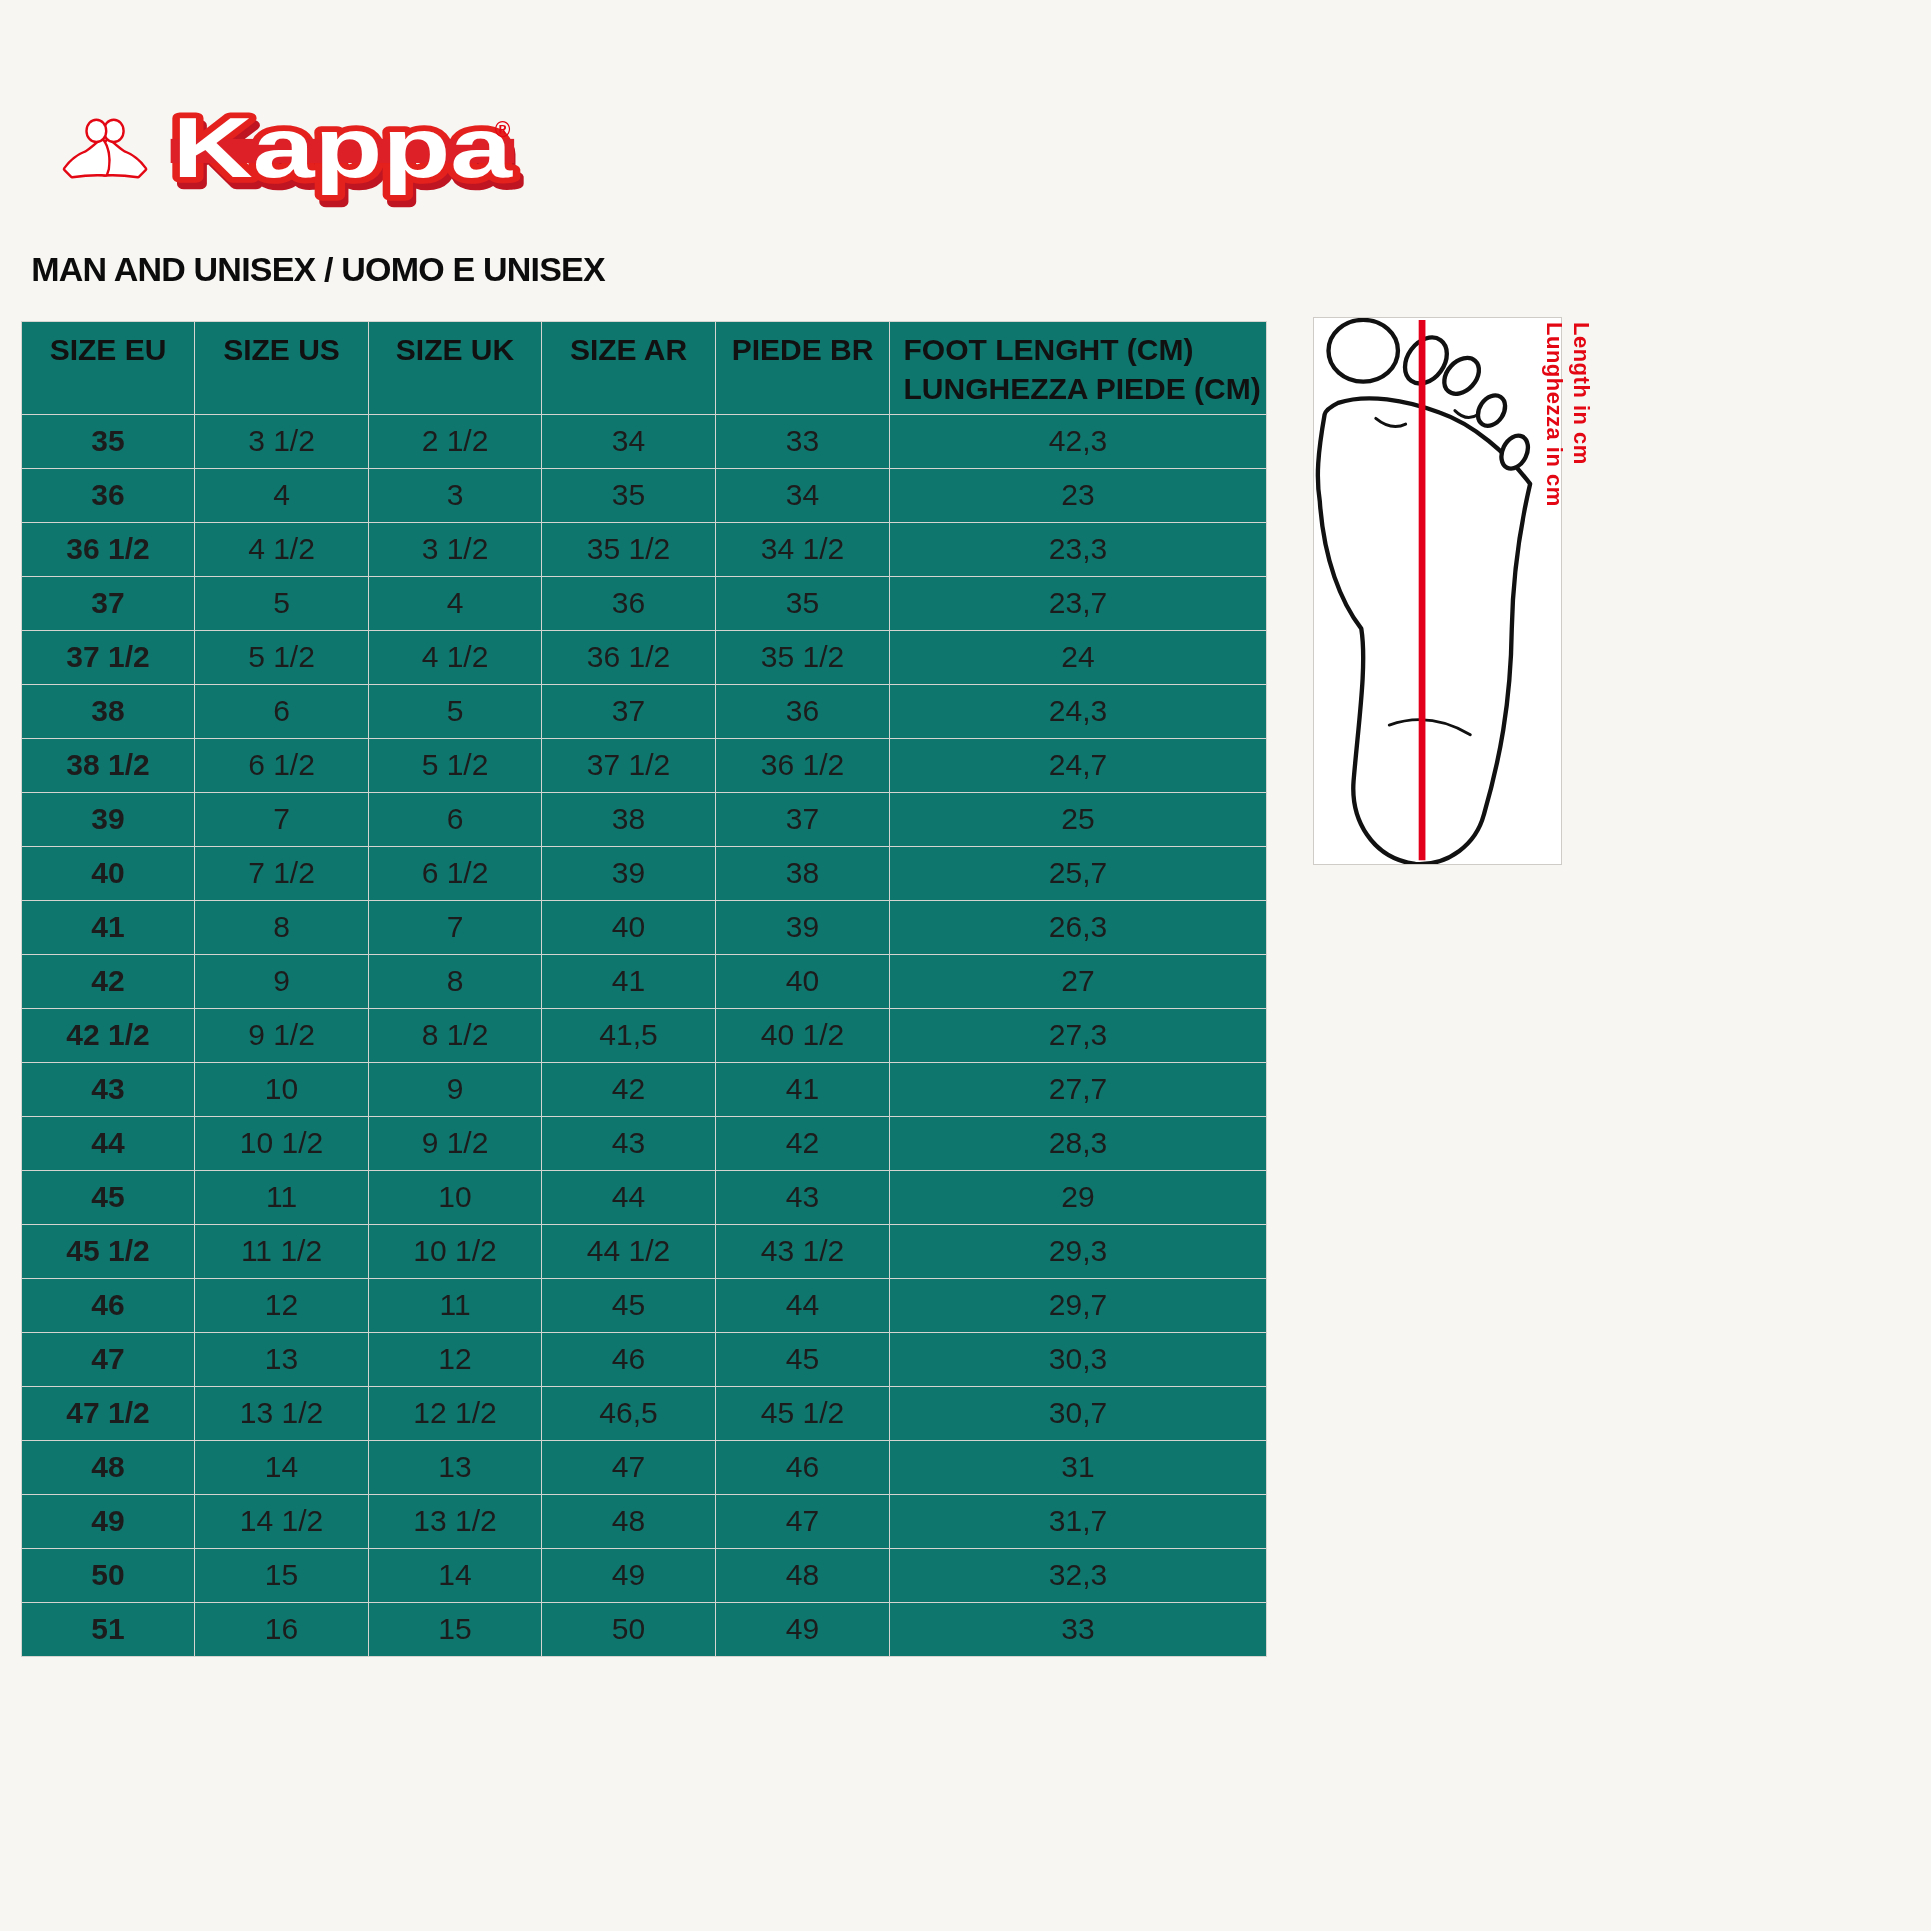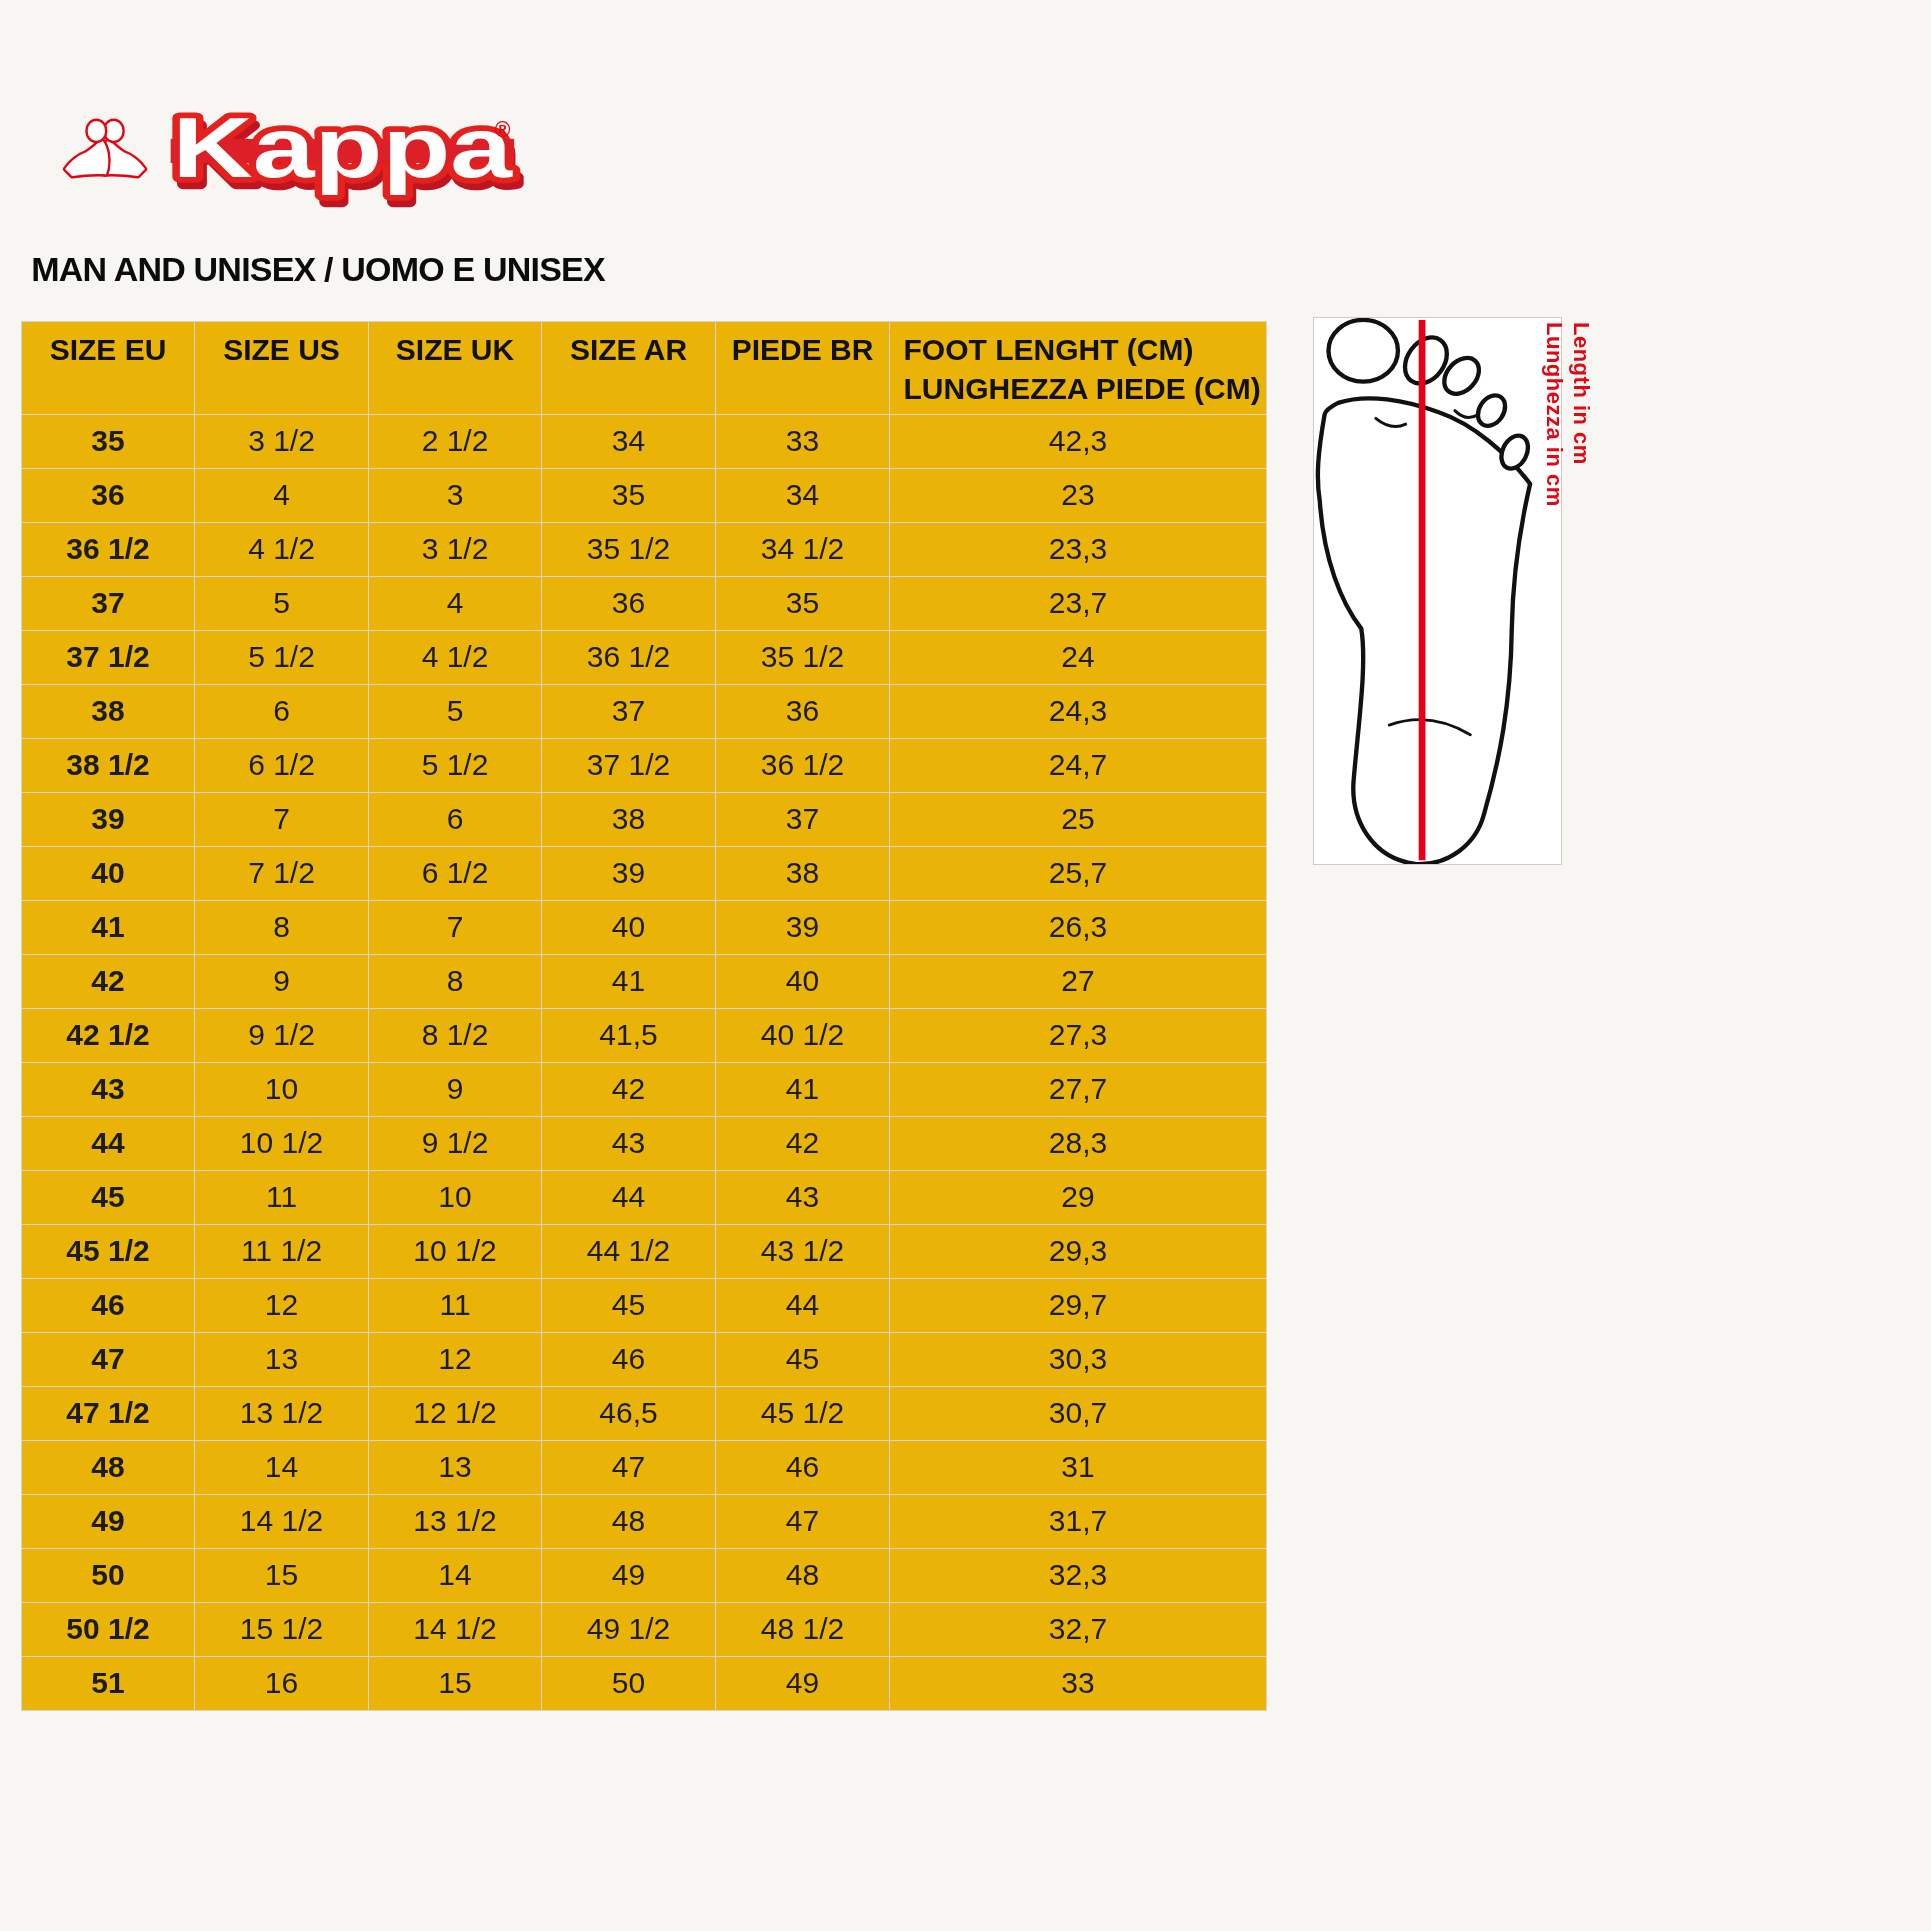--- a/index.html
+++ b/index.html
@@ -9,21 +9,21 @@
 
   
   .logo-svg{position:absolute;left:24px;top:77px;width:521px;height:145px;}
 
   
   .heading{position:absolute;left:19.3px;top:238px;margin:12px;
            font-size:34px;font-weight:bold;letter-spacing:-0.8px;color:#0c0c0c;white-space:nowrap;}
 
   
   .size-table{position:absolute;left:21px;top:321px;border-collapse:collapse;
-              table-layout:fixed;width:1244px;background:#eab308;}
+              table-layout:fixed;width:1244px;background:#0f766e;}
   .size-table th,.size-table td{border:1.9px solid #d6d4d1;}
   .size-table th{height:83px;vertical-align:top;padding-top:7.7px;
                  font-size:30px;font-weight:bold;color:#111;text-align:center;line-height:39px;}
   .size-table th.two-line{text-align:left;padding-left:13.5px;}
   .size-table th div{line-height:39px;white-space:nowrap;}
   .size-table tr.data-row{height:54px;}
   .size-table td{text-align:center;vertical-align:middle;font-size:30px;color:#1c1c1c;padding:0;}
   .size-table td.eu{font-weight:bold;}
 
   
@@ -273,28 +273,20 @@
           <td>47</td>
           <td>31,7</td>
         </tr>
         <tr class="data-row">
           <td class="eu">50</td>
           <td>15</td>
           <td>14</td>
           <td>49</td>
           <td>48</td>
           <td>32,3</td>
-        </tr>
-        <tr class="data-row">
-          <td class="eu">50 1/2</td>
-          <td>15 1/2</td>
-          <td>14 1/2</td>
-          <td>49 1/2</td>
-          <td>48 1/2</td>
-          <td>32,7</td>
         </tr>
         <tr class="data-row">
           <td class="eu">51</td>
           <td>16</td>
           <td>15</td>
           <td>50</td>
           <td>49</td>
           <td>33</td>
         </tr>
       </tbody>

